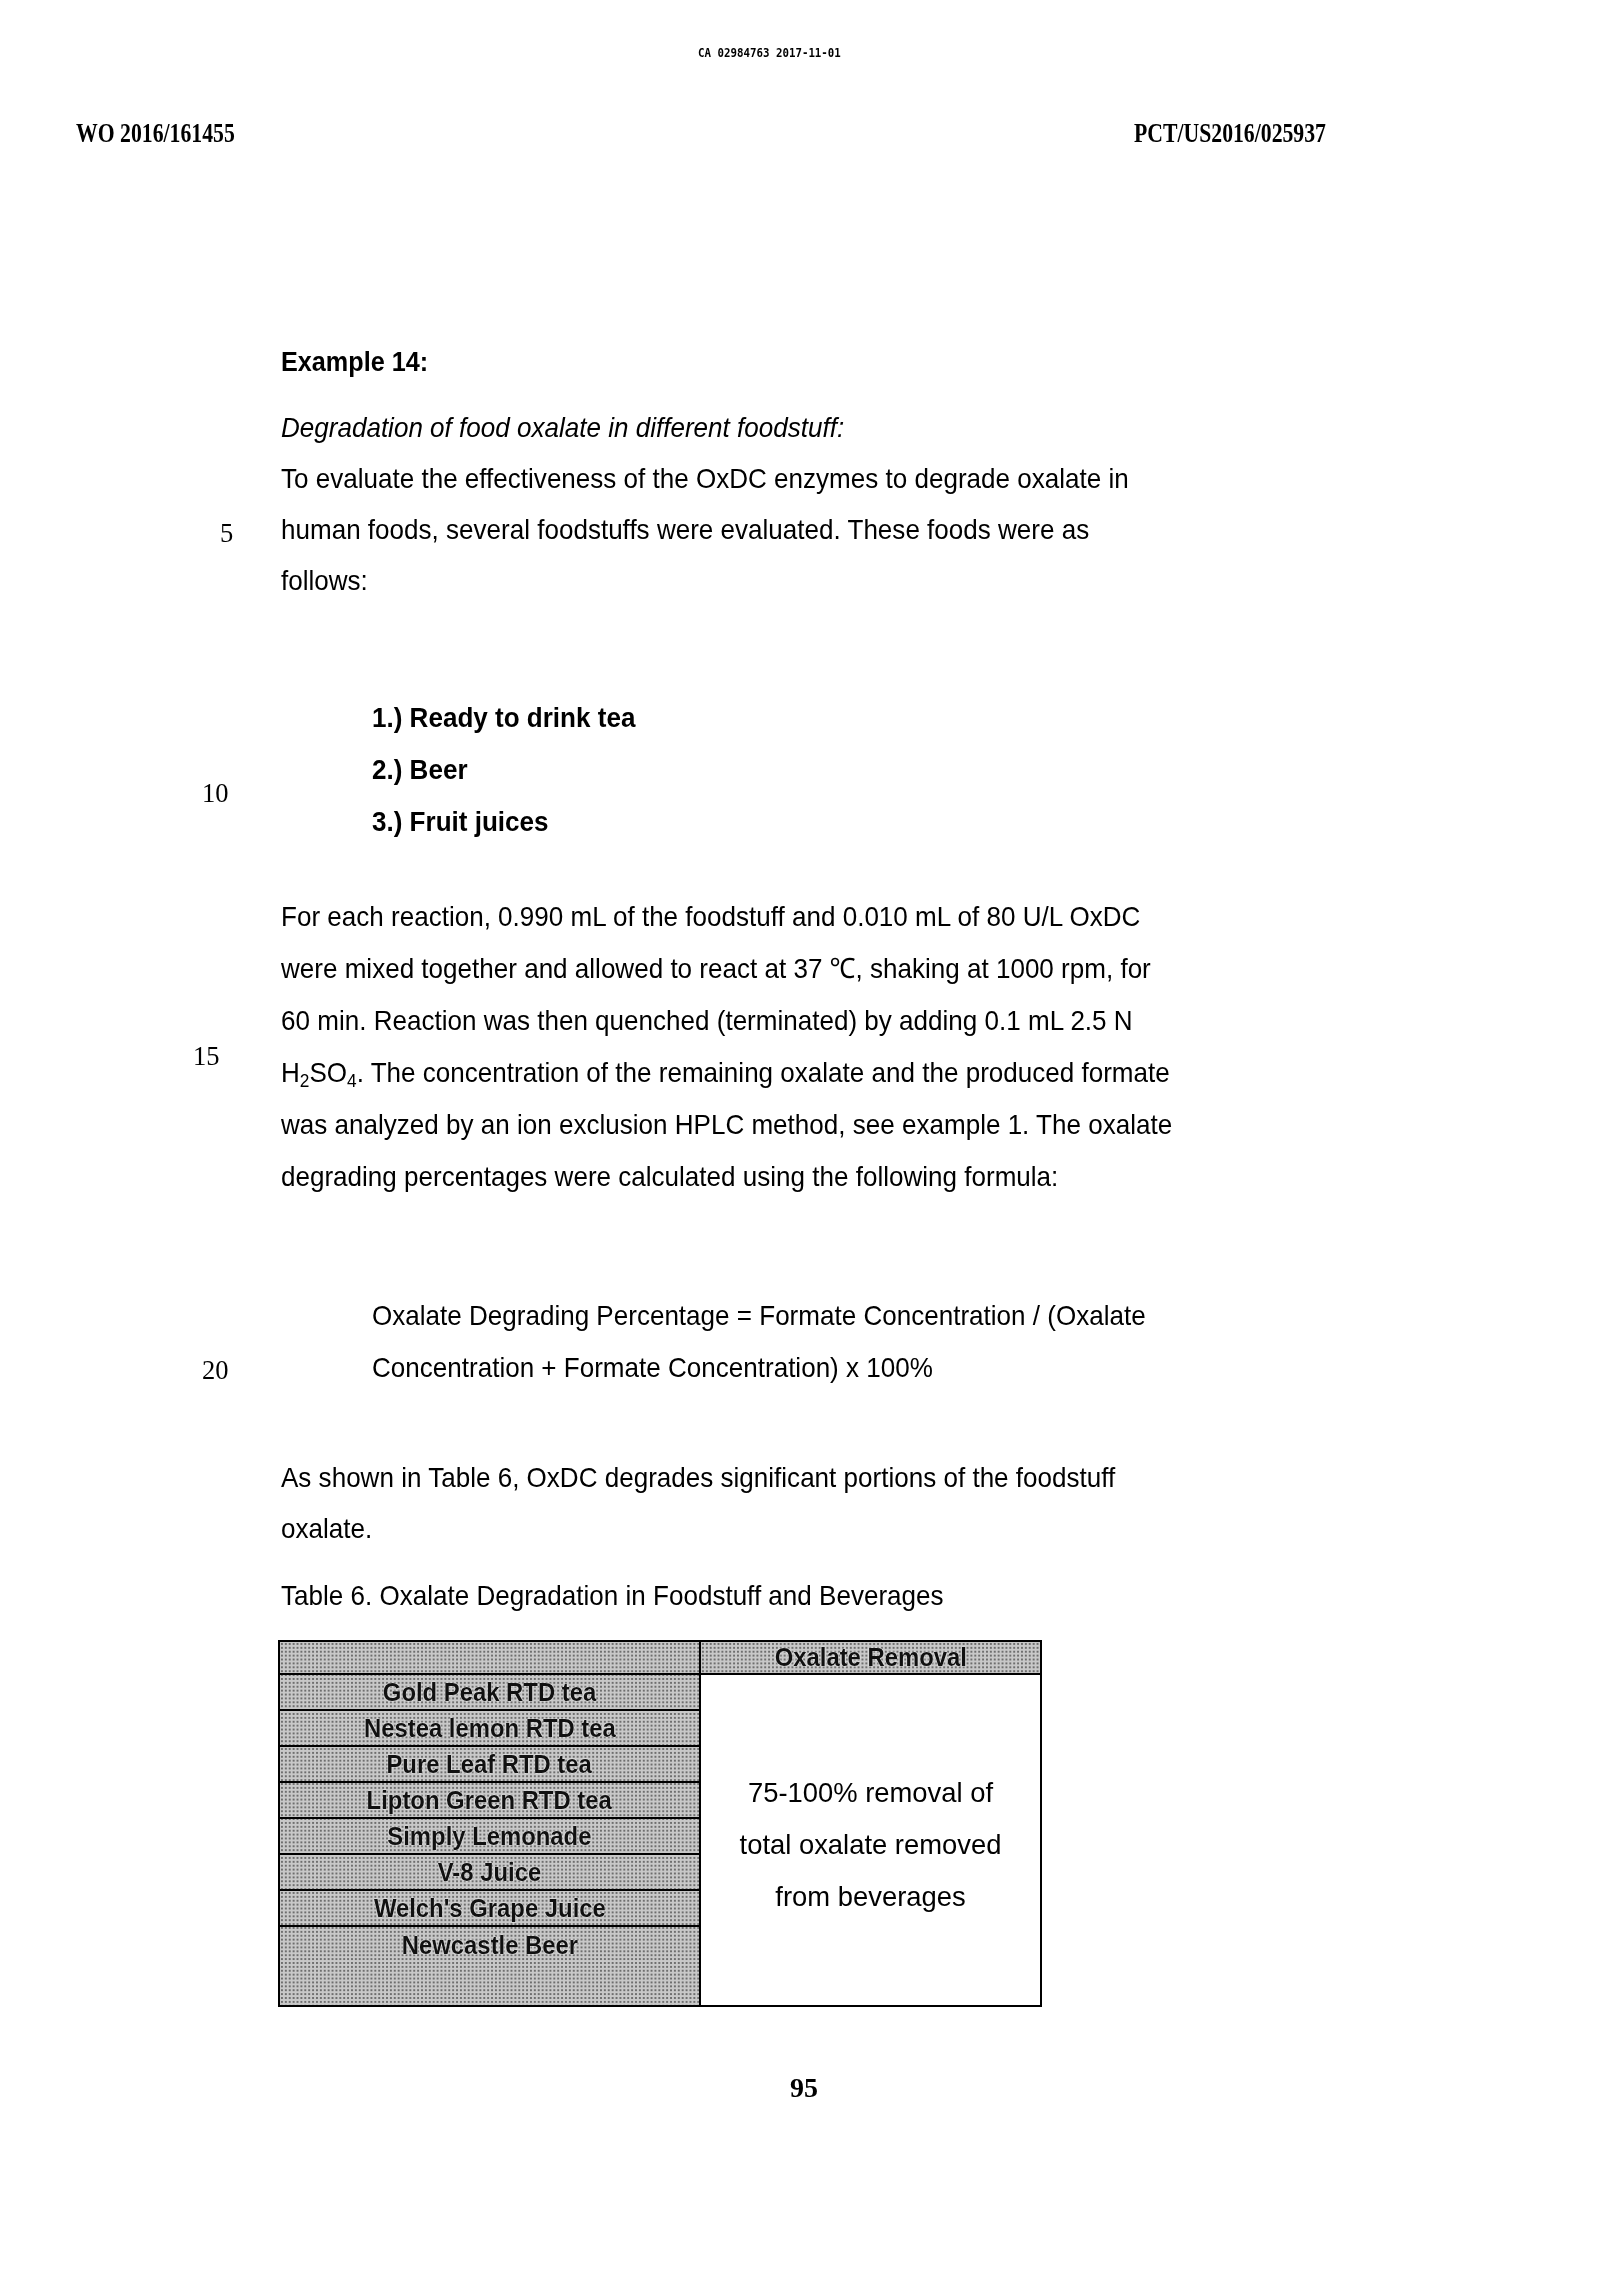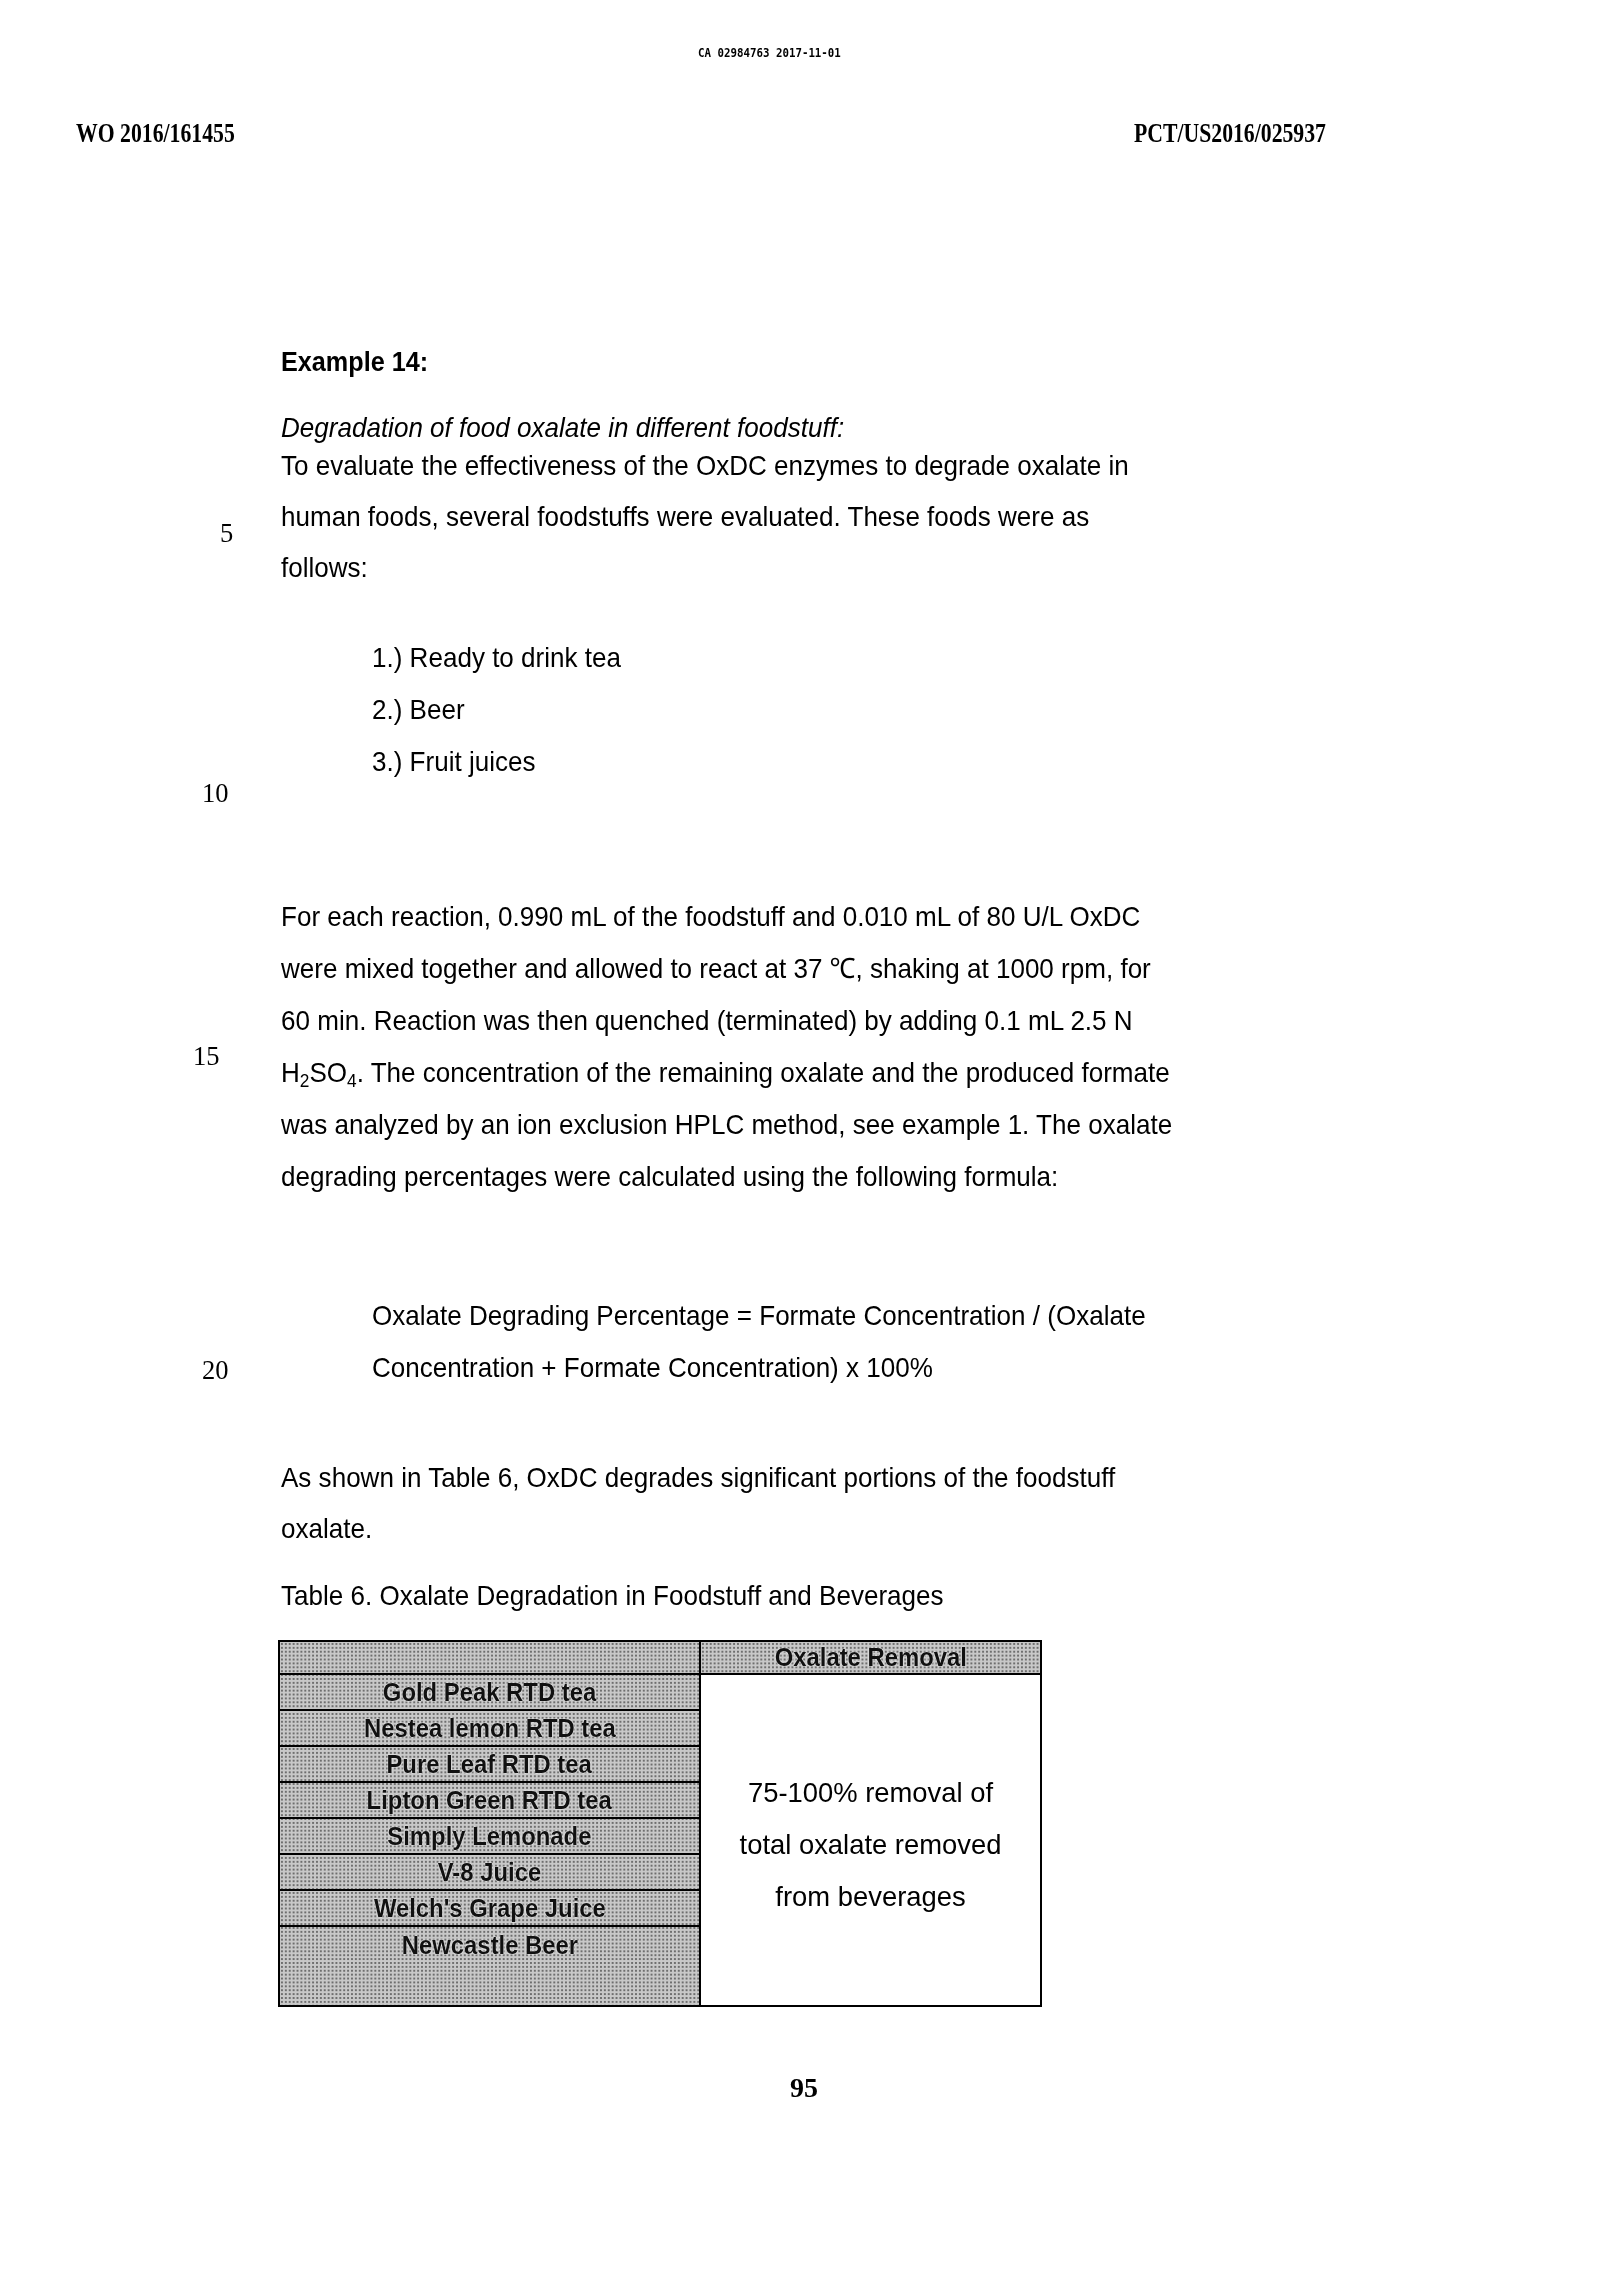--- a/index.html
+++ b/index.html
@@ -56,27 +56,27 @@
 <div class="abs hdr" style="left:1134px; top:118px;">PCT/US2016/025937</div>
 
 <div class="abs line-num" style="left:220px; top:518px;">5</div>
 <div class="abs line-num" style="left:202px; top:778px;">10</div>
 <div class="abs line-num" style="left:193px; top:1041px;">15</div>
 <div class="abs line-num" style="left:202px; top:1355px;">20</div>
 
 <div class="abs title" style="left:281px; top:346px;">Example 14:</div>
 <div class="abs body-text italic" style="left:281px; top:402px;">Degradation of food oxalate in different foodstuff:</div>
 
-<div class="abs" style="left:281px; top:440px;">
+<div class="abs" style="left:281px; top:453px;">
   <div class="body-text">To evaluate the effectiveness of the OxDC enzymes to degrade oxalate in</div>
   <div class="body-text">human foods, several foodstuffs were evaluated. These foods were as</div>
   <div class="body-text">follows:</div>
 </div>
 
-<div class="abs" style="left:372px; top:632px;">
+<div class="abs" style="left:372px; top:692px;font-weight:bold;">
   <div class="body-text" style="line-height:52px;">1.) Ready to drink tea</div>
   <div class="body-text" style="line-height:52px;">2.) Beer</div>
   <div class="body-text" style="line-height:52px;">3.) Fruit juices</div>
 </div>
 
 <div class="abs" style="left:281px; top:891px;">
   <div class="body-text" style="line-height:52px;">For each reaction, 0.990 mL of the foodstuff and 0.010 mL of 80 U/L OxDC</div>
   <div class="body-text" style="line-height:52px;">were mixed together and allowed to react at 37 ℃, shaking at 1000 rpm, for</div>
   <div class="body-text" style="line-height:52px;">60 min. Reaction was then quenched (terminated) by adding 0.1 mL 2.5 N</div>
   <div class="body-text" style="line-height:52px;"><span>H</span><sub>2</sub><span>SO</span><sub>4</sub><span>. The concentration of the remaining oxalate and the produced formate</span></div>

